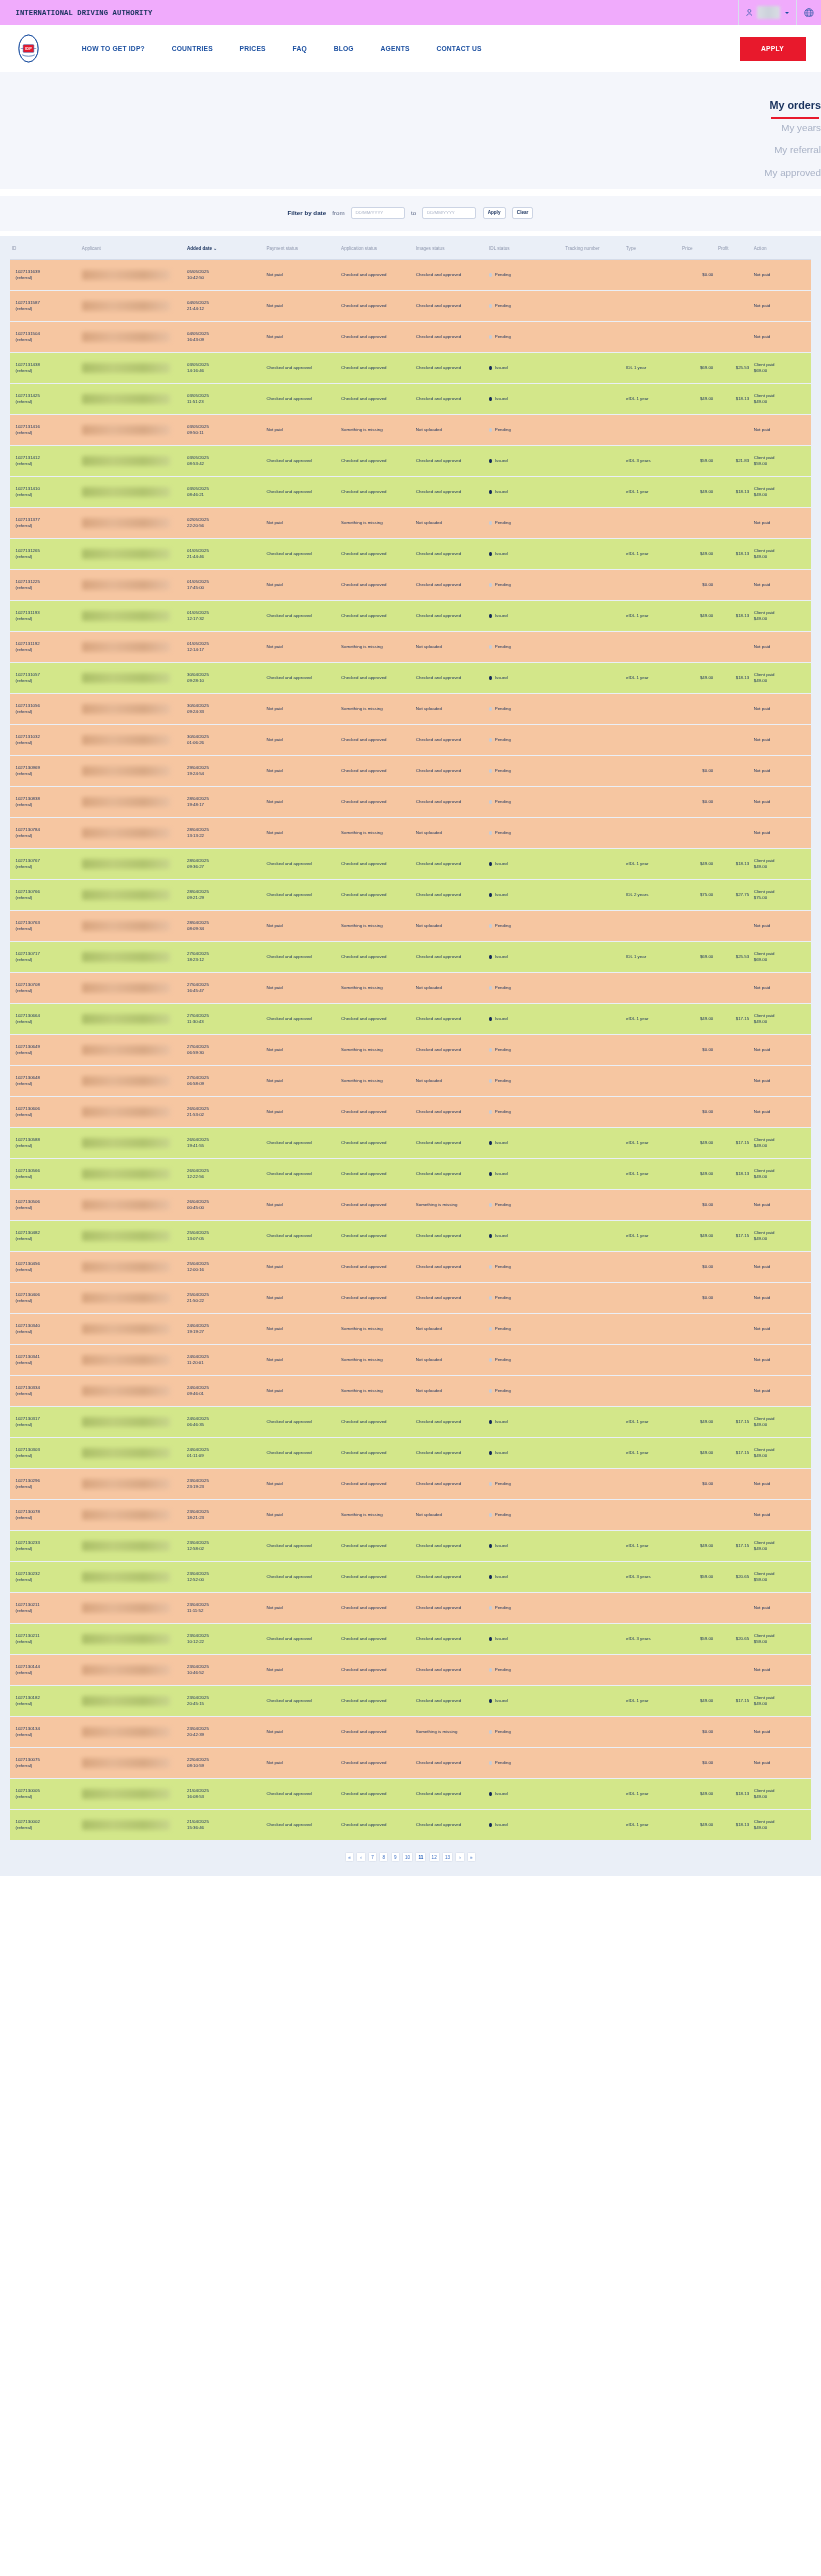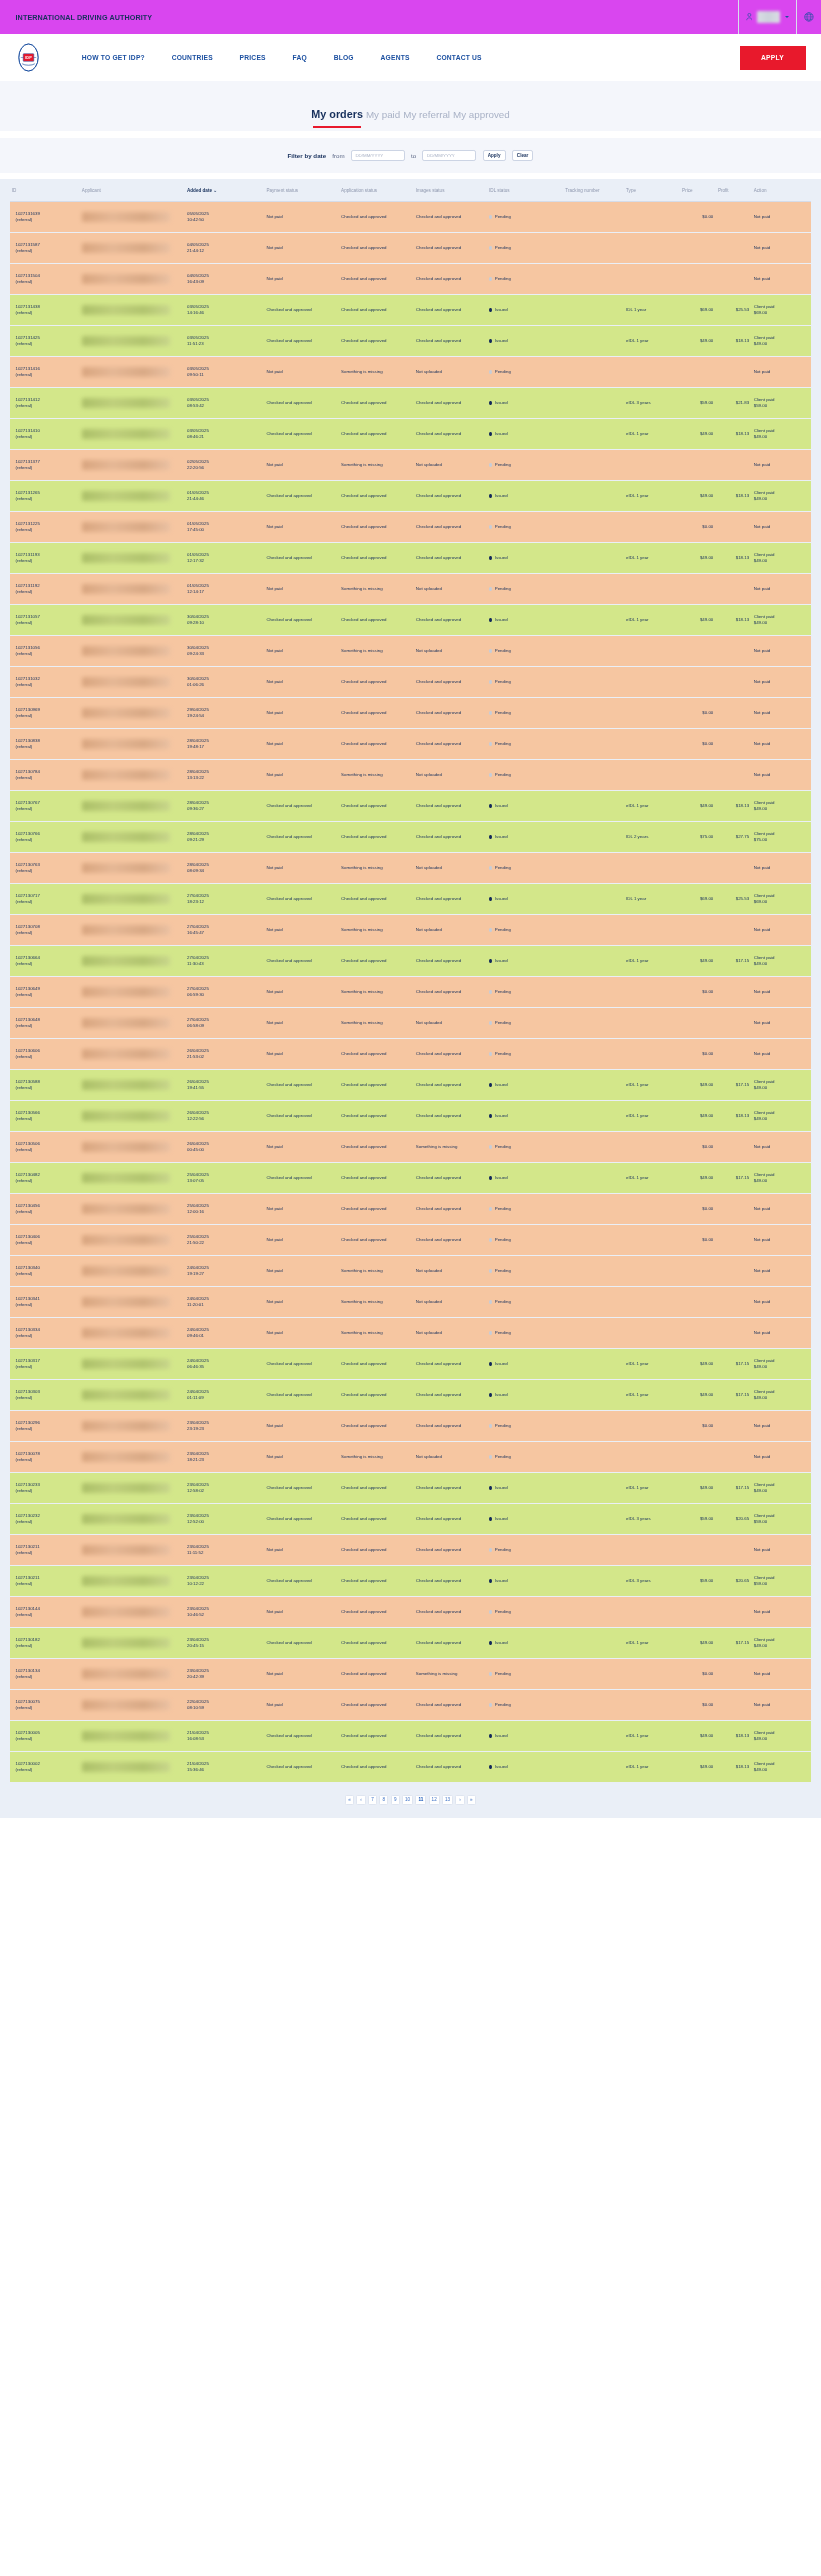--- a/index.html
+++ b/index.html
@@ -5,26 +5,27 @@
   * { box-sizing: border-box; margin: 0; padding: 0; }
   html, body { width: 821px; background: #ffffff; }
   body {
     font-family: "Liberation Sans", sans-serif;
     color: #17305c;
     -webkit-font-smoothing: antialiased;
   }
 
   
   .topbar {
-    height: 34px;
-    background: #d946ef;
+    height: 25px;
+    background: #f0abfc;
     display: flex;
     align-items: center;
     padding: 0 0 0 15.5px;
     position: relative;
+    font-family: Liberation Mono, monospace;
   }
   .topbar-title {
     font-size: 7.2px;
     font-weight: 700;
     letter-spacing: 0.1px;
     color: #17305c;
   }
   .topbar-right {
     position: absolute;
     right: 0; top: 0; bottom: 0;
@@ -106,20 +107,21 @@
   .page { background: #f4f6fb; padding-bottom: 0; }
 
   .tabs {
     display: flex;
     justify-content: center;
     align-items: flex-end;
     gap: 3px;
     padding-top: 27px;
     padding-bottom: 3.1px;
     background: #f4f6fb;
+    flex-direction: column;
   }
   .tab {
     position: relative;
     font-size: 9.8px;
     color: #a9b2c6;
     cursor: pointer;
     padding-bottom: 8.2px;
     white-space: nowrap;
   }
   .tab.active {
@@ -324,21 +326,21 @@
     <a class="nav-link">AGENTS</a>
     <a class="nav-link">CONTACT US</a>
   </div>
   <button class="apply-btn">APPLY</button>
 </div>
 
 <div class="page">
 
   <div class="tabs">
     <div class="tab active">My orders</div>
-    <div class="tab">My paid</div>
+    <div class="tab">My years</div>
     <div class="tab">My referral</div>
     <div class="tab">My approved</div>
   </div>
 
   <div class="filter-sep"></div>
 
   <div class="filterbar">
     <div class="filter-inner">
       <span class="filter-label">Filter by date</span>
       <span class="filter-word">from</span>

